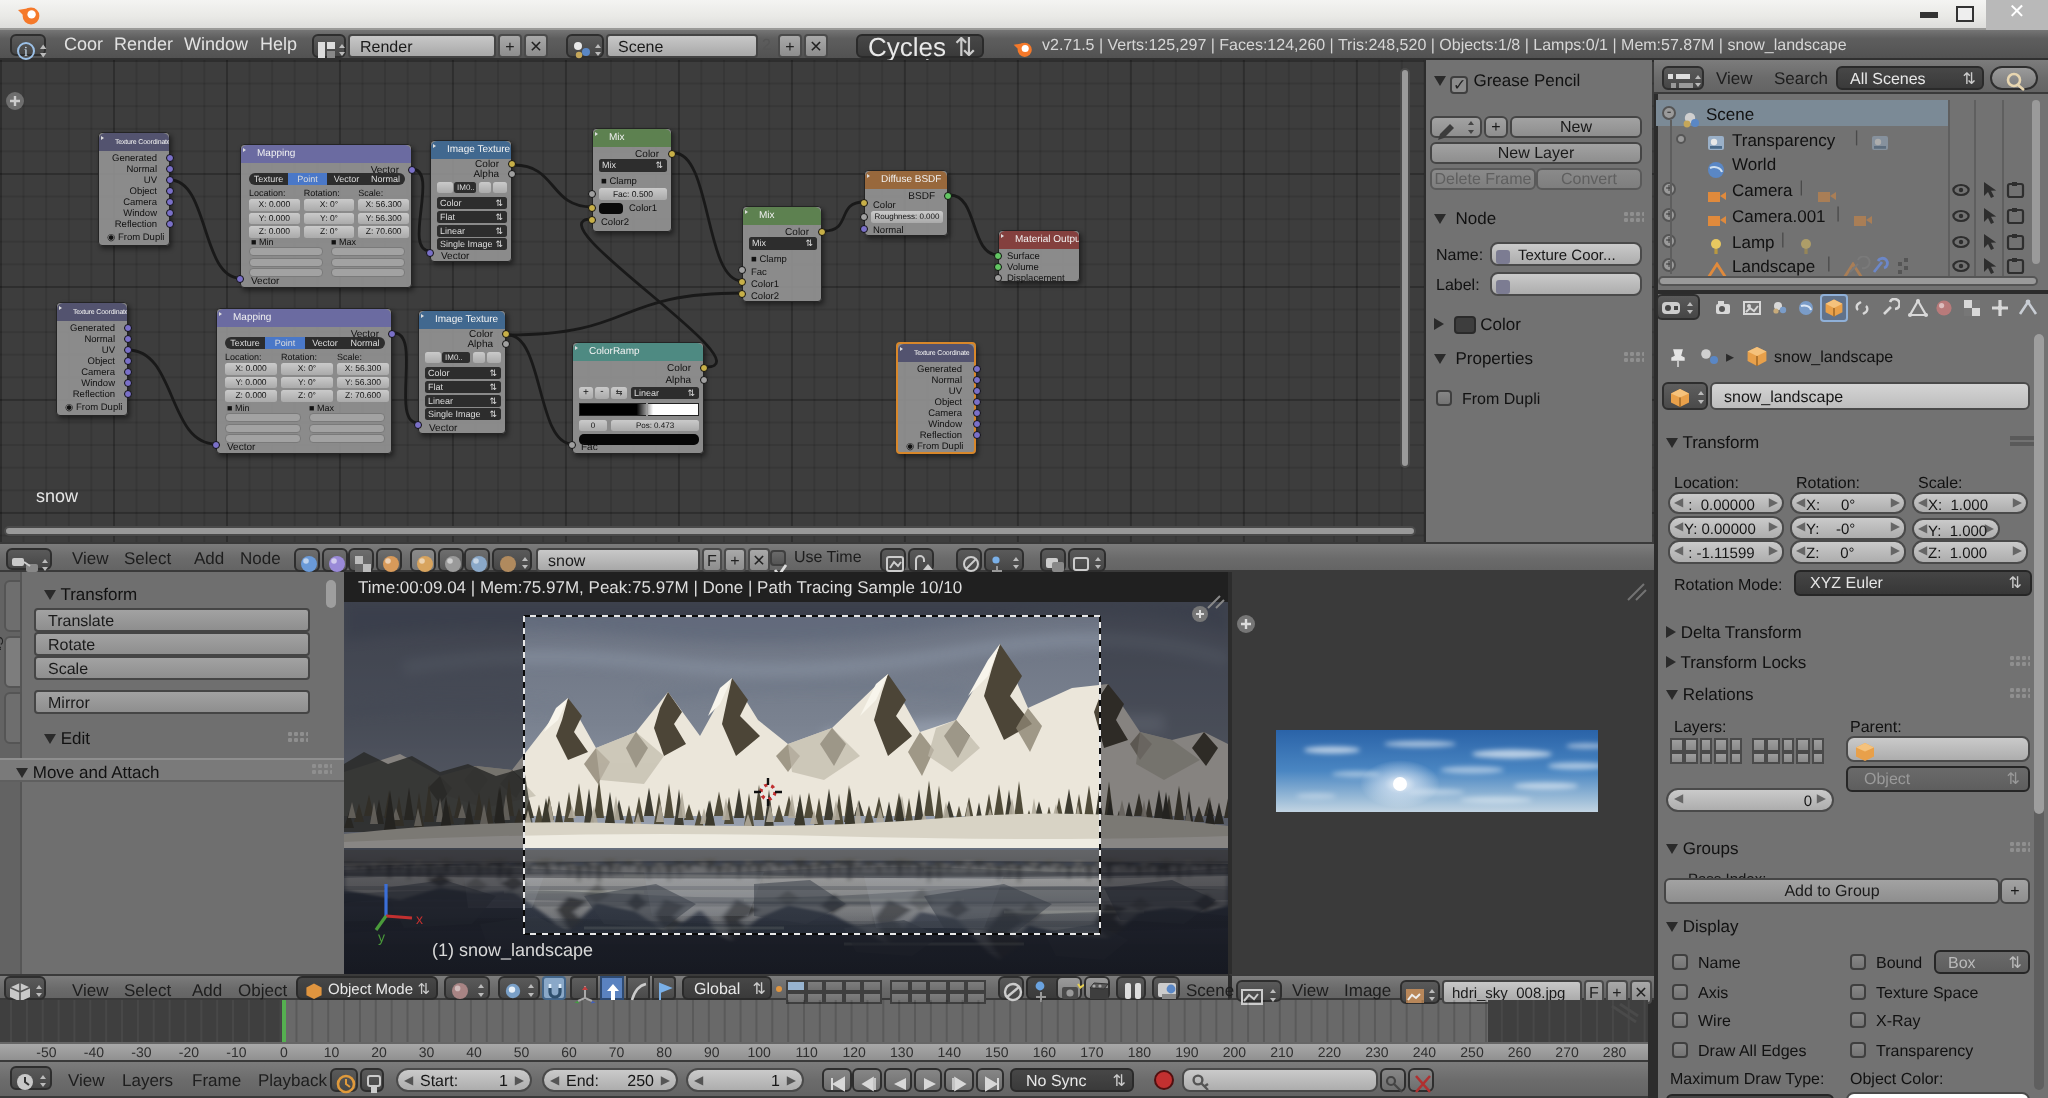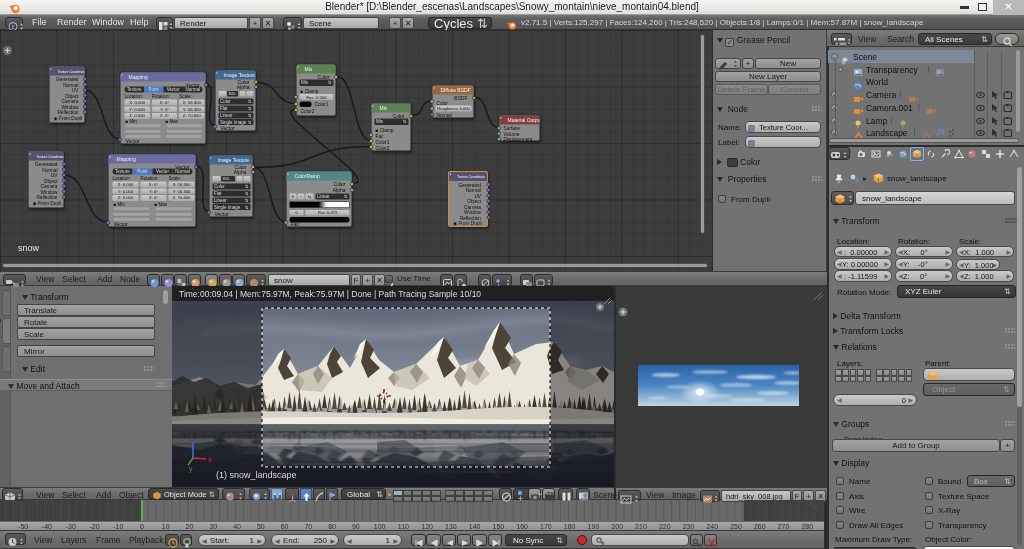--- a/index.html
+++ b/index.html
@@ -71,41 +71,40 @@
   border-left:3.5px solid transparent;border-right:3.5px solid transparent;}
 .dots{position:absolute;width:10px;height:5px;
   background-image:radial-gradient(circle at 1px 1px,#8f8f8f 1px,transparent 1.2px);
   background-size:3px 3px;}
 </style></head>
 <body>
 <div id="stage">
 
 
 <div class="abs" id="titlebar"></div>
-<div class="abs" id="title-text">Blender* [D:\Blender_escenas\Landscapes\Snowy_montain\nieve_montain04.blend]</div>
 <div class="abs" style="left:8px;top:1px;width:13px;height:13px;">
 <svg width="13" height="13" viewBox="0 0 13 13">
         <circle cx="7.5" cy="7" r="4.2" fill="#f5792a"></circle>
         <circle cx="7.8" cy="6.2" r="2.1" fill="#fff"></circle>
         <path d="M1 4 L7 3 L4 7 Z" fill="#f5792a"></path>
       </svg></div>
 <div class="abs winbtn" style="left:960px;top:6px;width:9px;height:3px;background:#333;"></div>
 <div class="abs winbtn" style="left:978px;top:3px;width:9px;height:8px;border:1.5px solid #333;background:#eee;"></div>
 <div class="abs" style="left:993px;top:0;width:31px;height:15px;background:#b9b9b9;color:#fff;
   font-size:10px;text-align:center;line-height:14px;">✕</div>
 
 
 <div class="abs" id="menubar"></div>
 <div class="iconbox" style="left:5px;top:17px;width:18px;height:11px;">
  <svg width="18" height="11">
         <circle cx="7" cy="5.5" r="4" fill="none" stroke="#9cc1e8" stroke-width="1"></circle>
         <text x="7" y="8" font-size="7" fill="#cfe3f5" text-anchor="middle" font-family="Liberation Serif">i</text>
         <path d="M14 4.5 l1.6-2.2 1.6 2.2z M14 6.5 l1.6 2.2 1.6-2.2z" fill="#bbb"></path>
       </svg></div>
-<div class="mtxt" style="left:32px;">File</div>
+<div class="mtxt" style="left:32px;">Coor</div>
 <div class="mtxt" style="left:57px;">Render</div>
 <div class="mtxt" style="left:92px;">Window</div>
 <div class="mtxt" style="left:130px;">Help</div>
 <div class="iconbox" style="left:156px;top:16.5px;width:17px;height:12px;">
  <svg width="17" height="12">
         <rect x="2" y="2" width="3.5" height="8" fill="#ddd"></rect>
         <rect x="6.5" y="2" width="4" height="3.5" fill="#ddd"></rect>
         <rect x="6.5" y="6.5" width="4" height="3.5" fill="#888"></rect>
         <path d="M12.5 5 l1.5-2 1.5 2z M12.5 7 l1.5 2 1.5-2z" fill="#bbb"></path>
       </svg></div>

